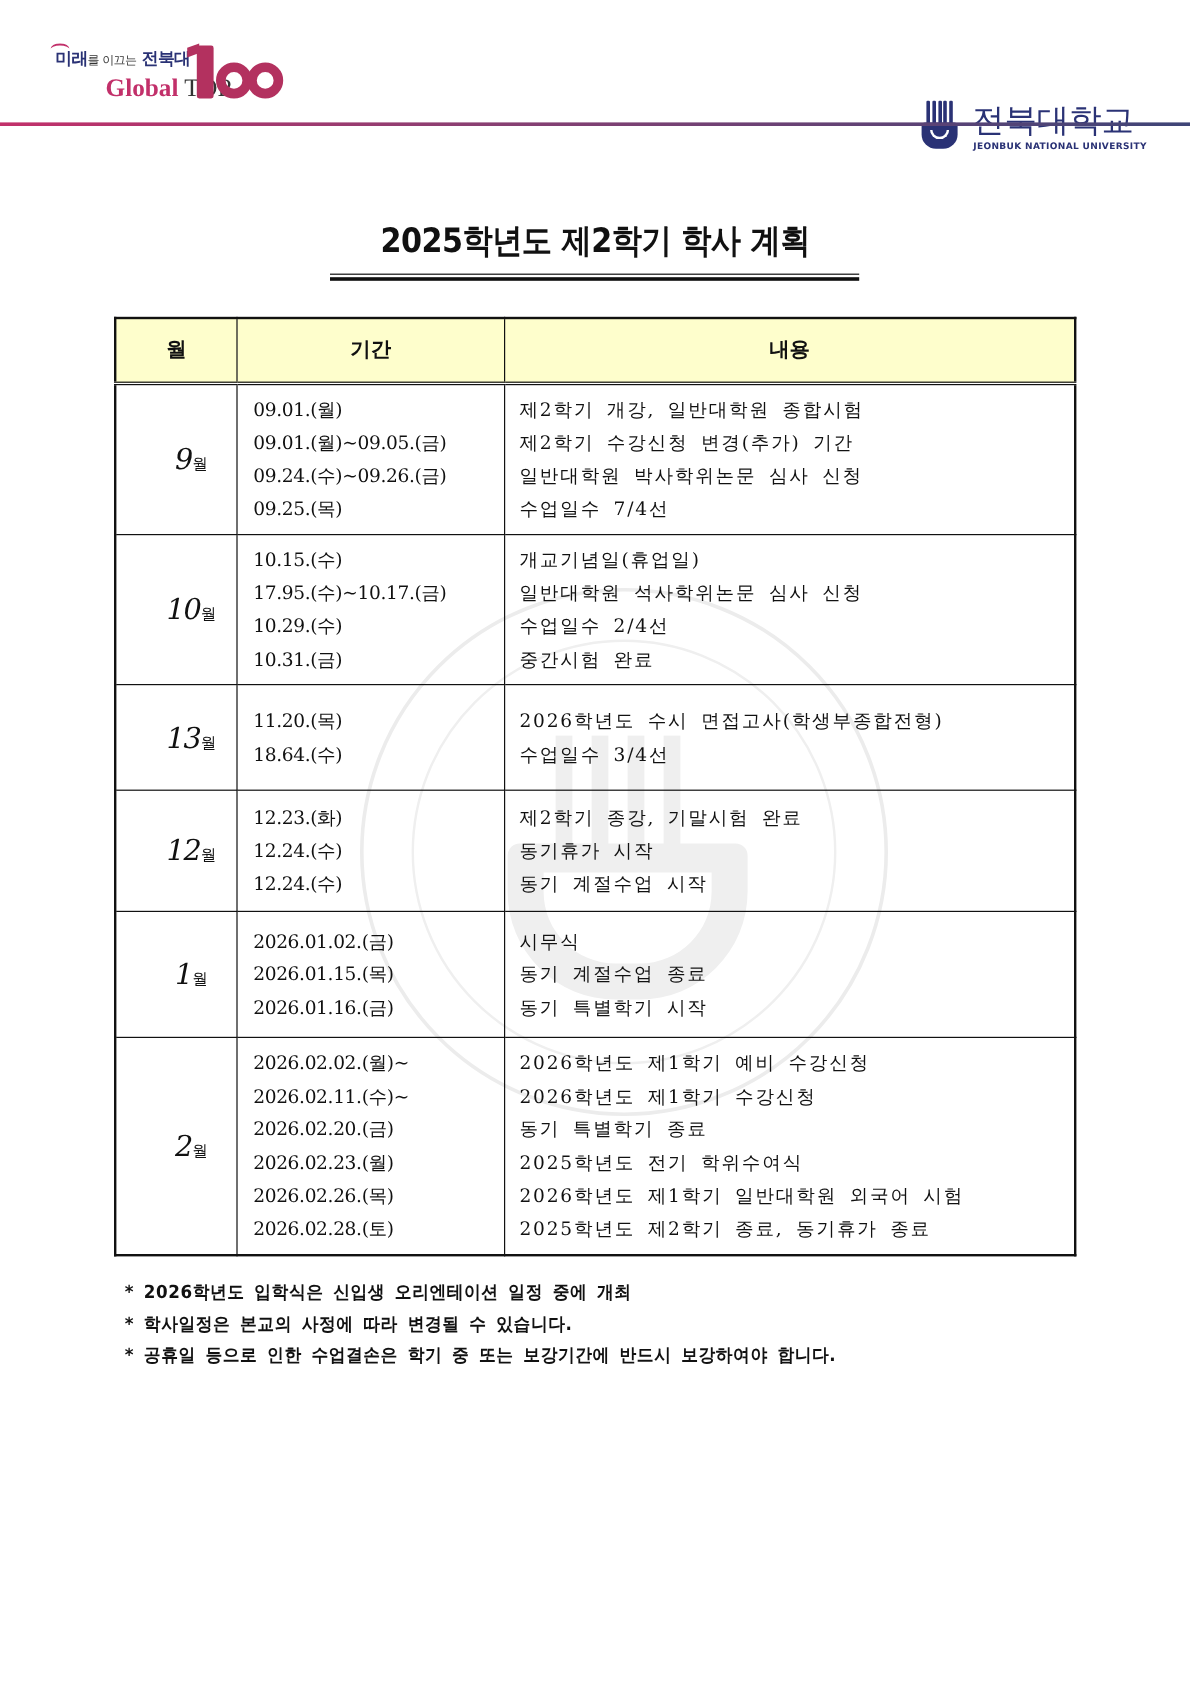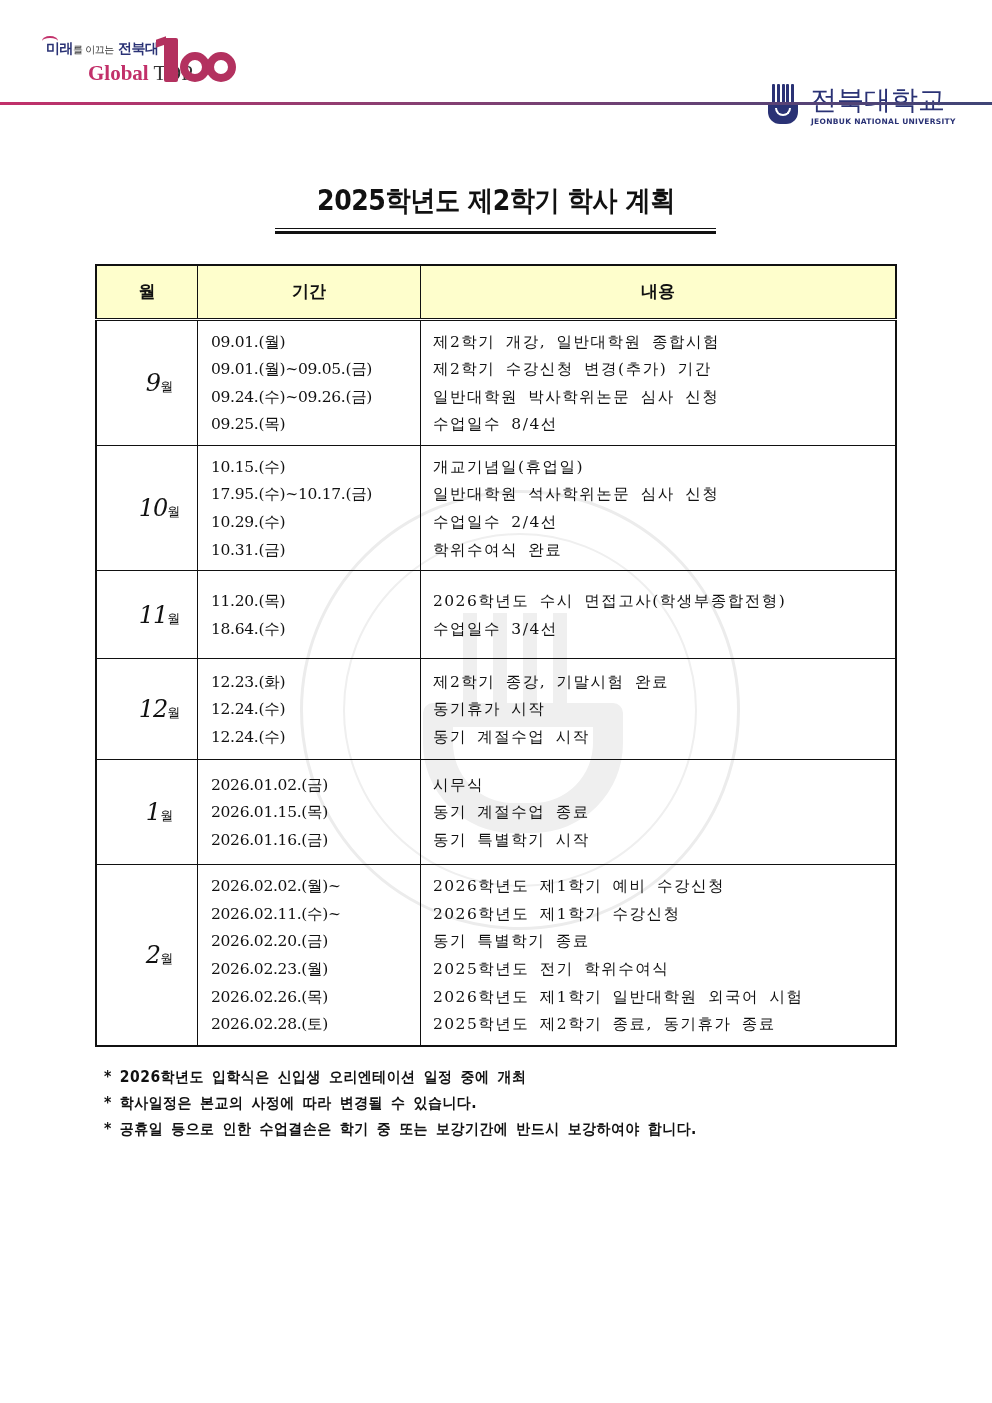--- a/index.html
+++ b/index.html
@@ -138,42 +138,42 @@
       <td class="period">
         <div class="line">09.01.(월)</div>
         <div class="line">09.01.(월)~09.05.(금)</div>
         <div class="line">09.24.(수)~09.26.(금)</div>
         <div class="line">09.25.(목)</div>
       </td>
       <td class="content">
         <div class="line">제2학기 개강, 일반대학원 종합시험</div>
         <div class="line">제2학기 수강신청 변경(추가) 기간</div>
         <div class="line">일반대학원 박사학위논문 심사 신청</div>
-        <div class="line">수업일수 8/4선</div>
+        <div class="line">수업일수 7/4선</div>
       </td>
     </tr>
 
     <tr class="r10">
       <td class="month"><span class="num">10</span><span class="suffix">월</span></td>
       <td class="period">
         <div class="line">10.15.(수)</div>
         <div class="line">17.95.(수)~10.17.(금)</div>
         <div class="line">10.29.(수)</div>
         <div class="line">10.31.(금)</div>
       </td>
       <td class="content">
         <div class="line">개교기념일(휴업일)</div>
         <div class="line">일반대학원 석사학위논문 심사 신청</div>
         <div class="line">수업일수 2/4선</div>
-        <div class="line">학위수여식 완료</div>
+        <div class="line">중간시험 완료</div>
       </td>
     </tr>
 
     <tr class="r11">
-      <td class="month"><span class="num">11</span><span class="suffix">월</span></td>
+      <td class="month"><span class="num">13</span><span class="suffix">월</span></td>
       <td class="period">
         <div class="line">11.20.(목)</div>
         <div class="line">18.64.(수)</div>
       </td>
       <td class="content">
         <div class="line">2026학년도 수시 면접고사(학생부종합전형)</div>
         <div class="line">수업일수 3/4선</div>
       </td>
     </tr>
 

